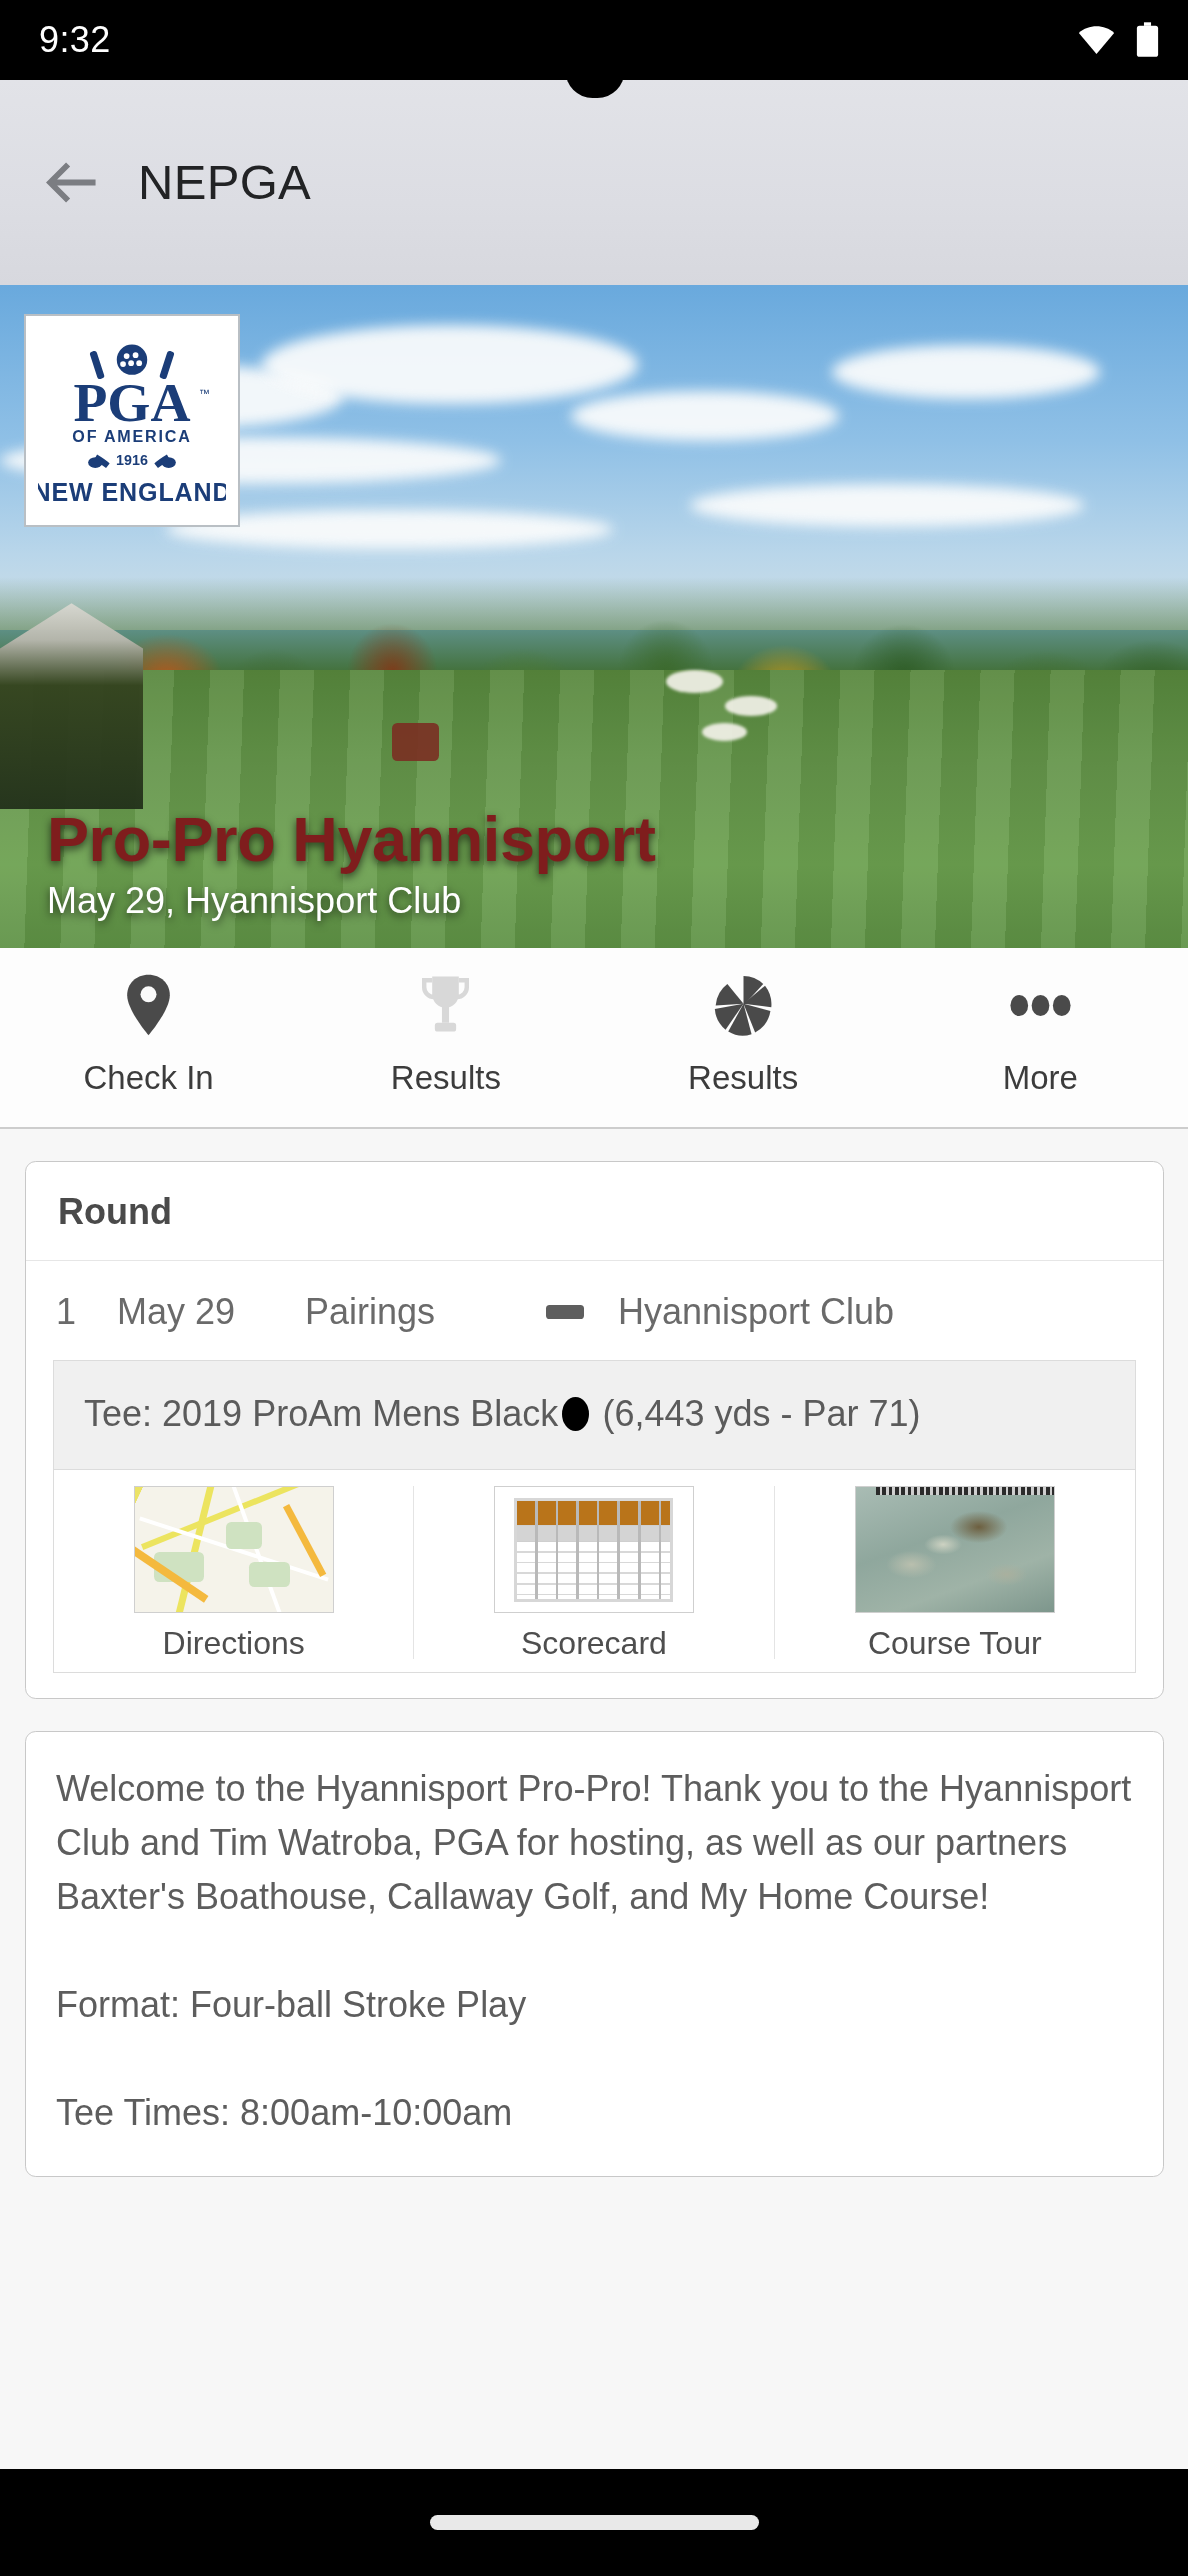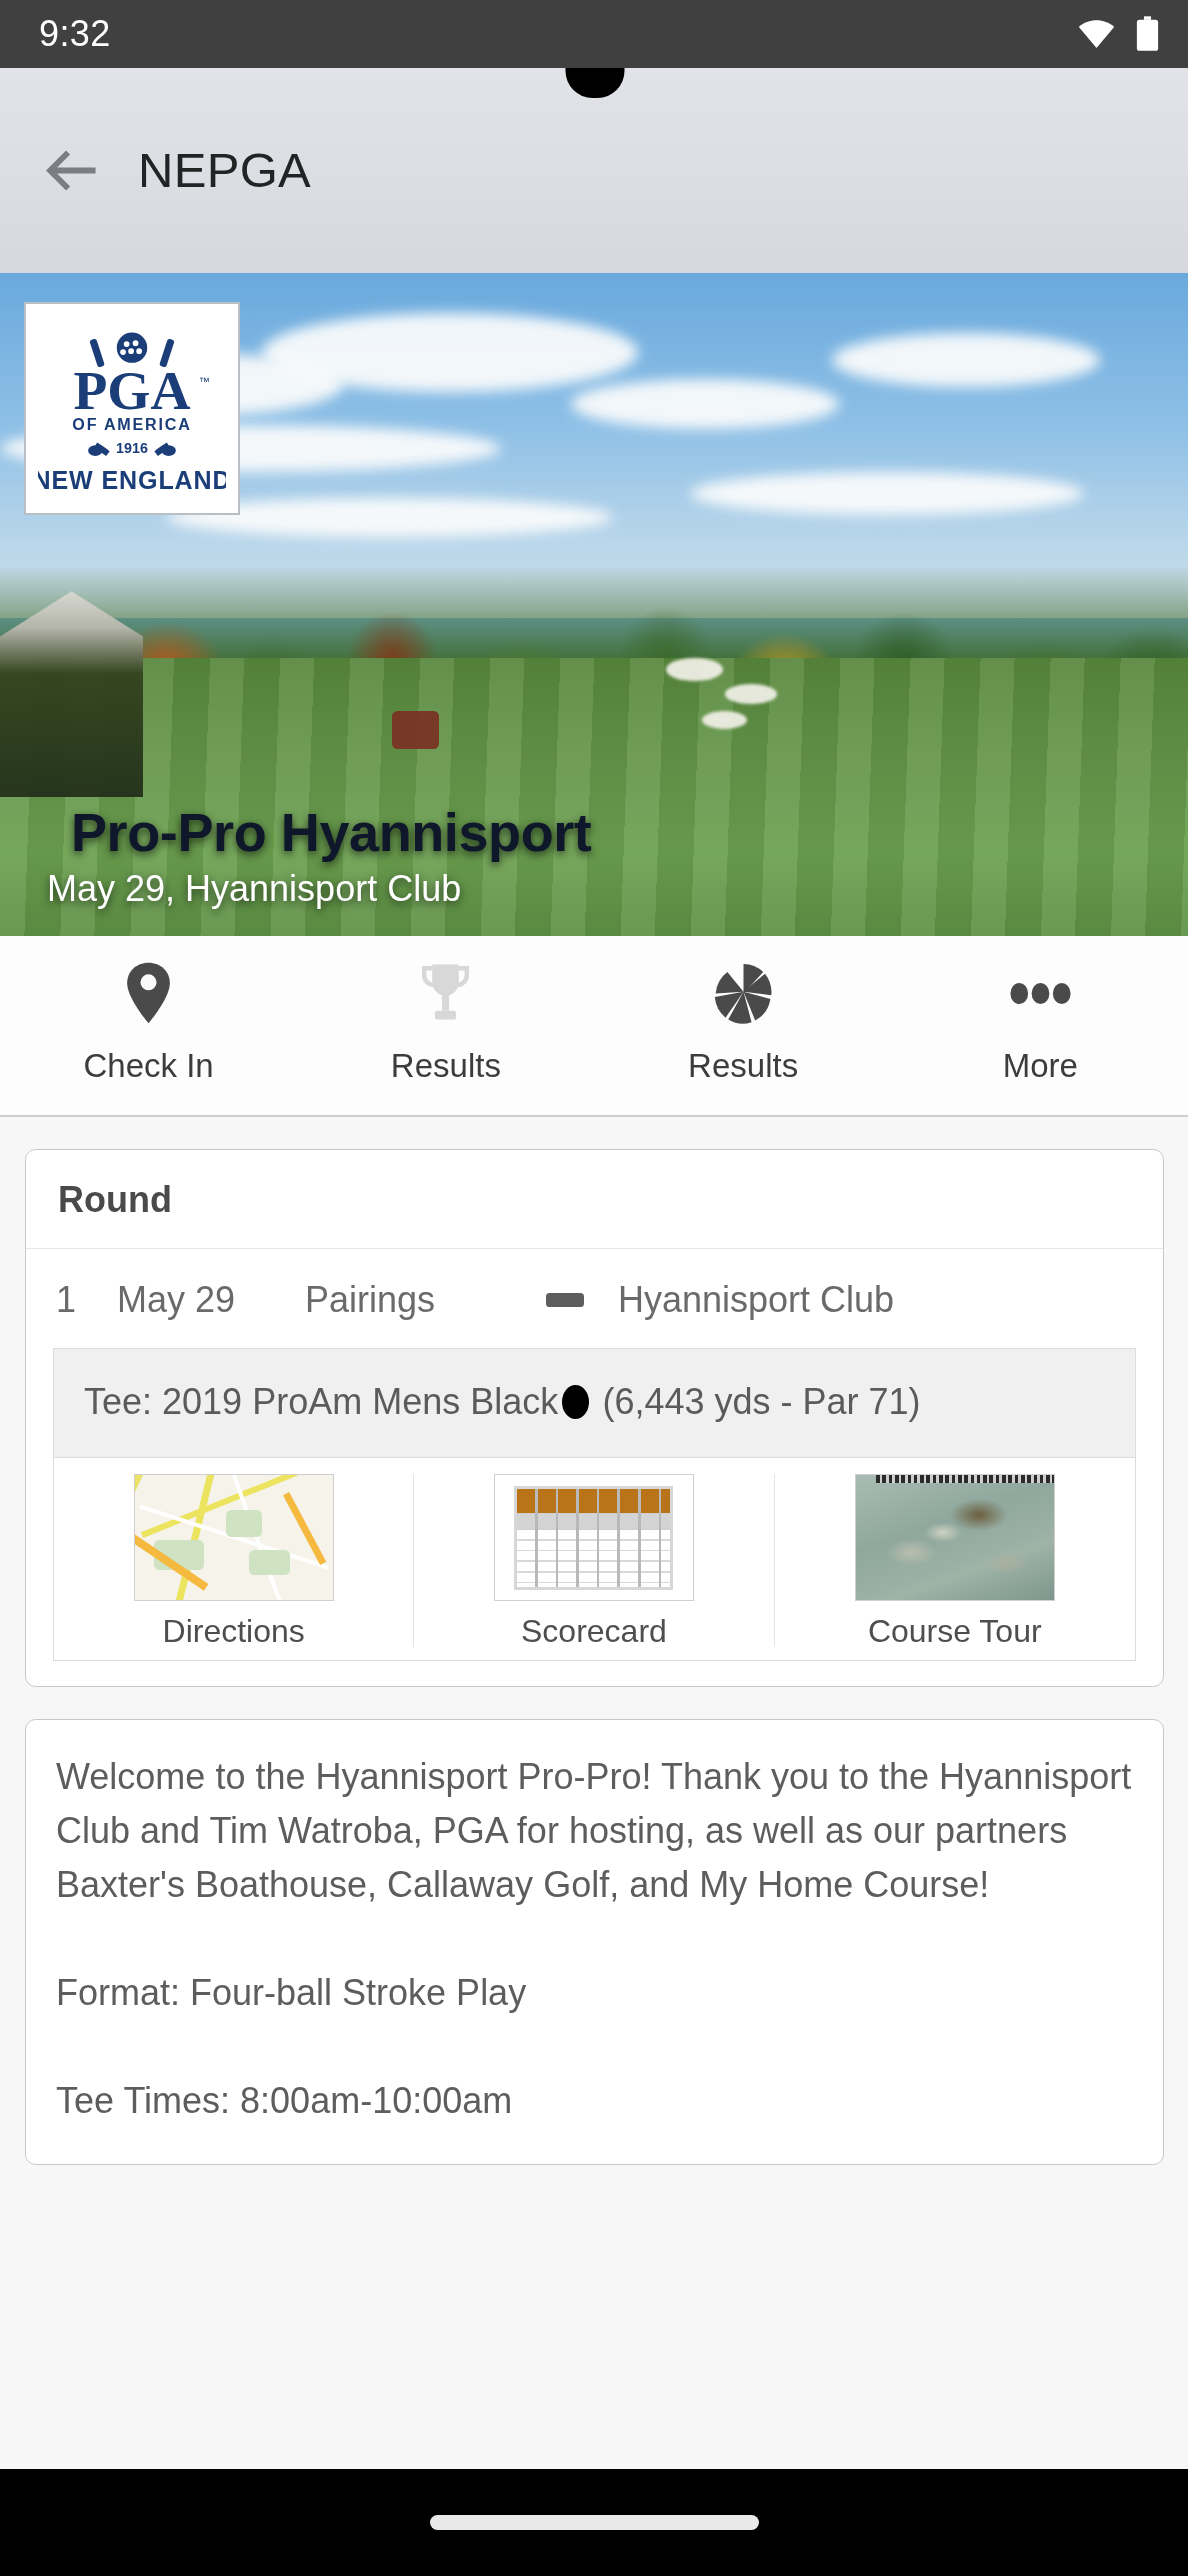--- a/index.html
+++ b/index.html
@@ -14,22 +14,22 @@
     position: relative;
     width: 1189px;
     height: 2576px;
     background: #f7f7f7;
     overflow: hidden;
   }
 
   
   .statusbar {
     position: relative;
-    height: 68px;
-    background: #404040;
+    height: 80px;
+    background: #000000;
     display: flex;
     align-items: center;
     justify-content: space-between;
     padding: 0 30px 0 39px;
     z-index: 30;
   }
   .status-time {
     color: #fff;
     font-size: 36px;
     letter-spacing: 0.4px;
@@ -177,26 +177,25 @@
 
   
   .hero-text {
     position: absolute;
     left: 47px;
     bottom: 27px;
     z-index: 6;
     text-shadow: 0 2.7px 8px rgba(0,0,0,0.65);
   }
   .hero-title {
-    color: #0f172a;
-    font-size: 54px;
+    color: #7f1d1d;
+    font-size: 63px;
     font-weight: 700;
     line-height: 1.05;
     letter-spacing: -0.4px;
-    margin-left: 24px;
   }
   .hero-sub {
     color: #fff;
     font-size: 36px;
     font-weight: 400;
     margin-top: 9px;
     line-height: 1.1;
   }
 
   

